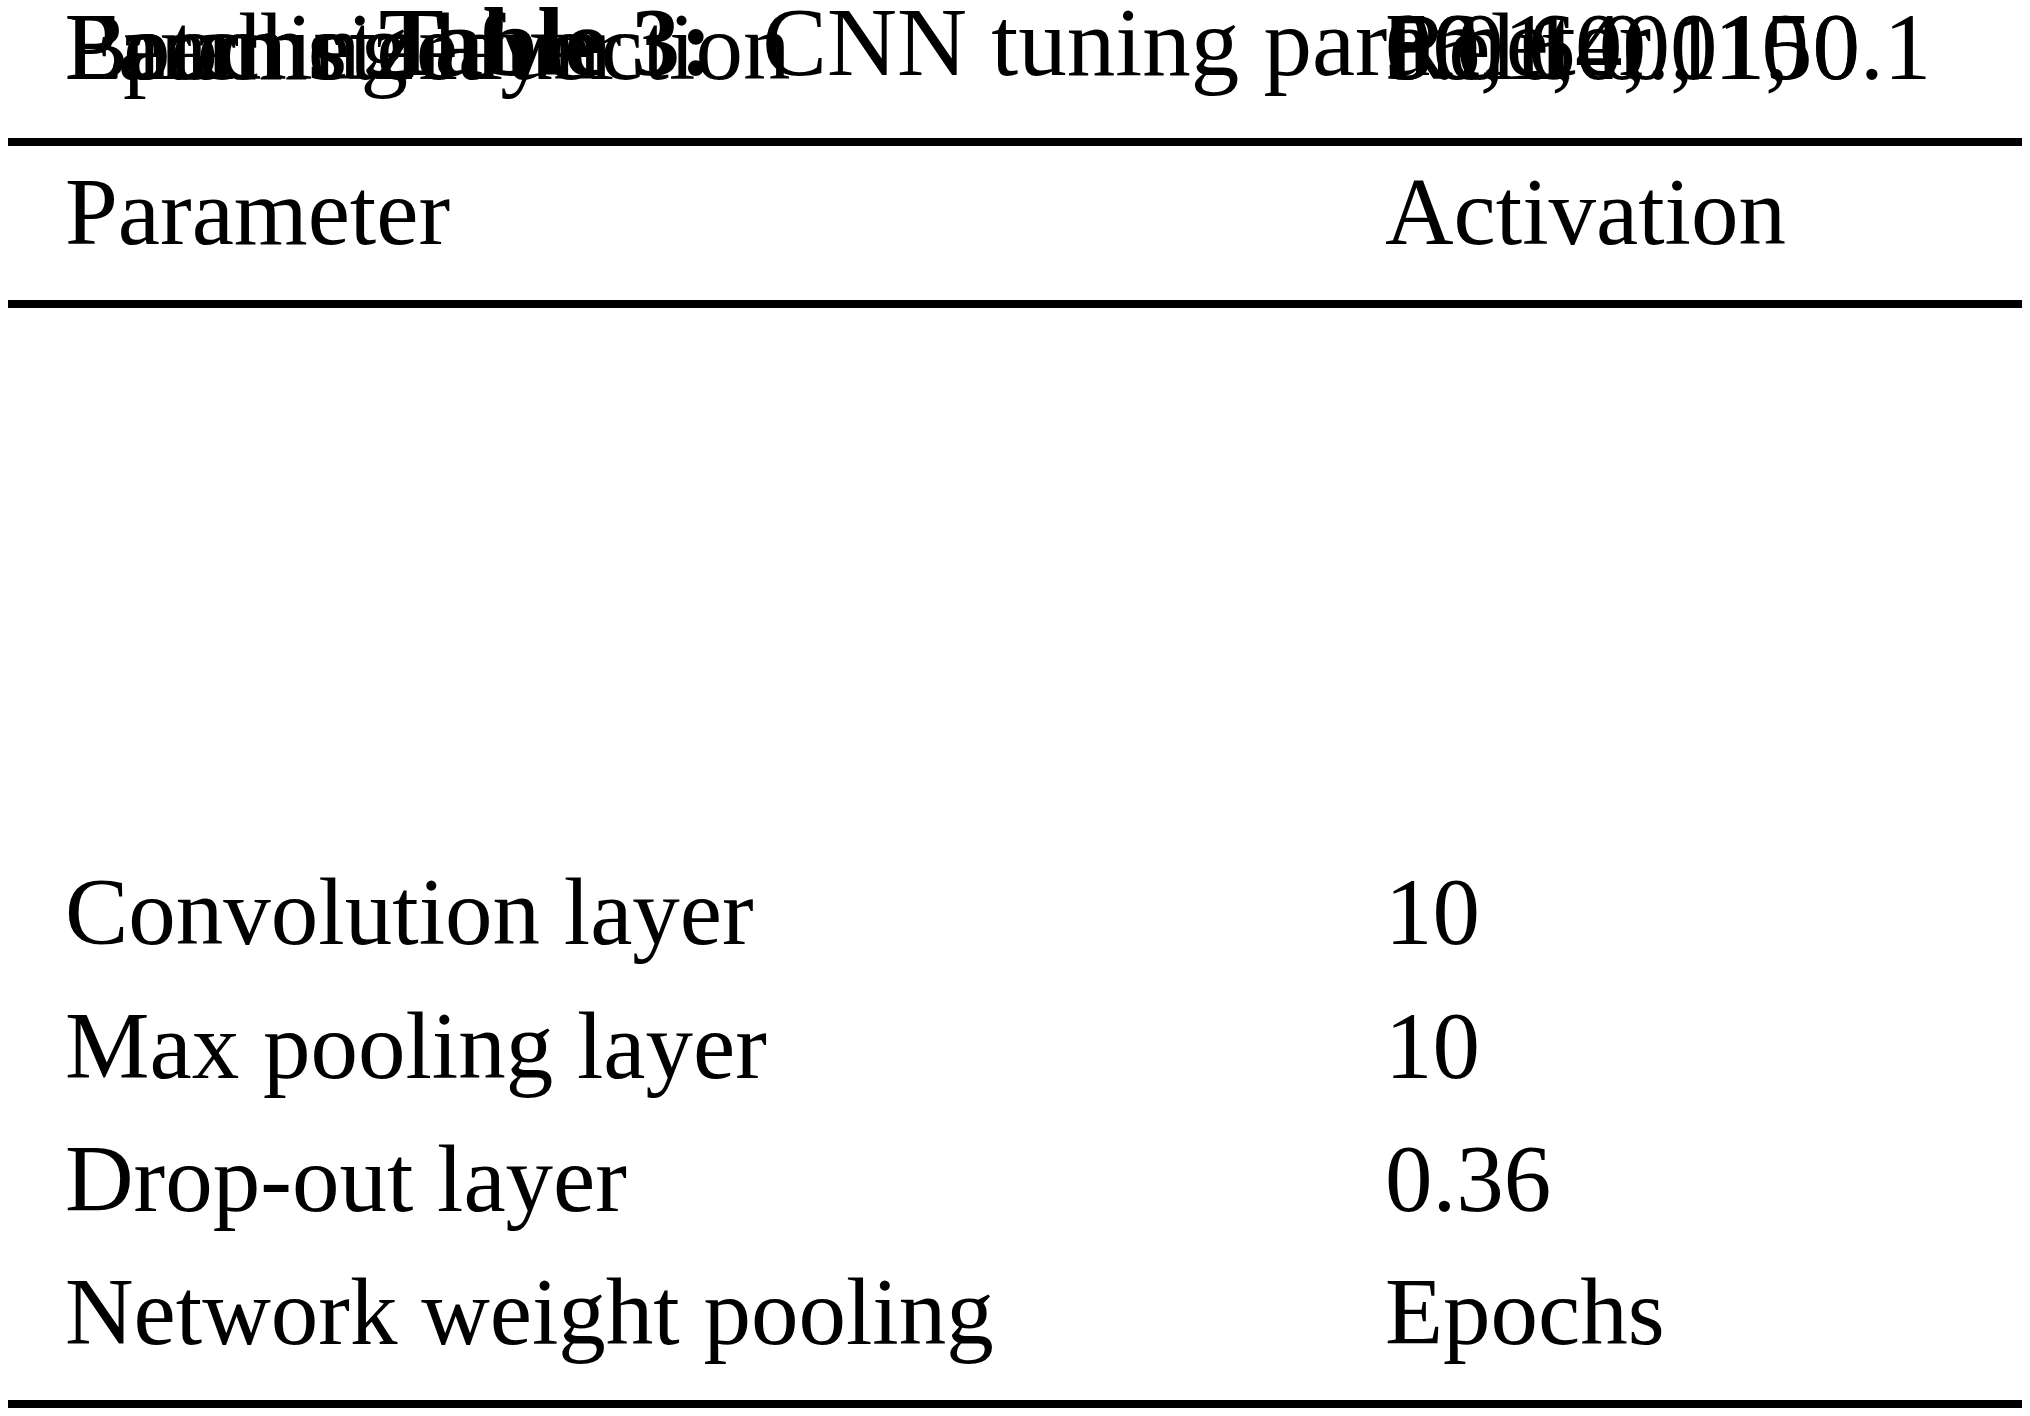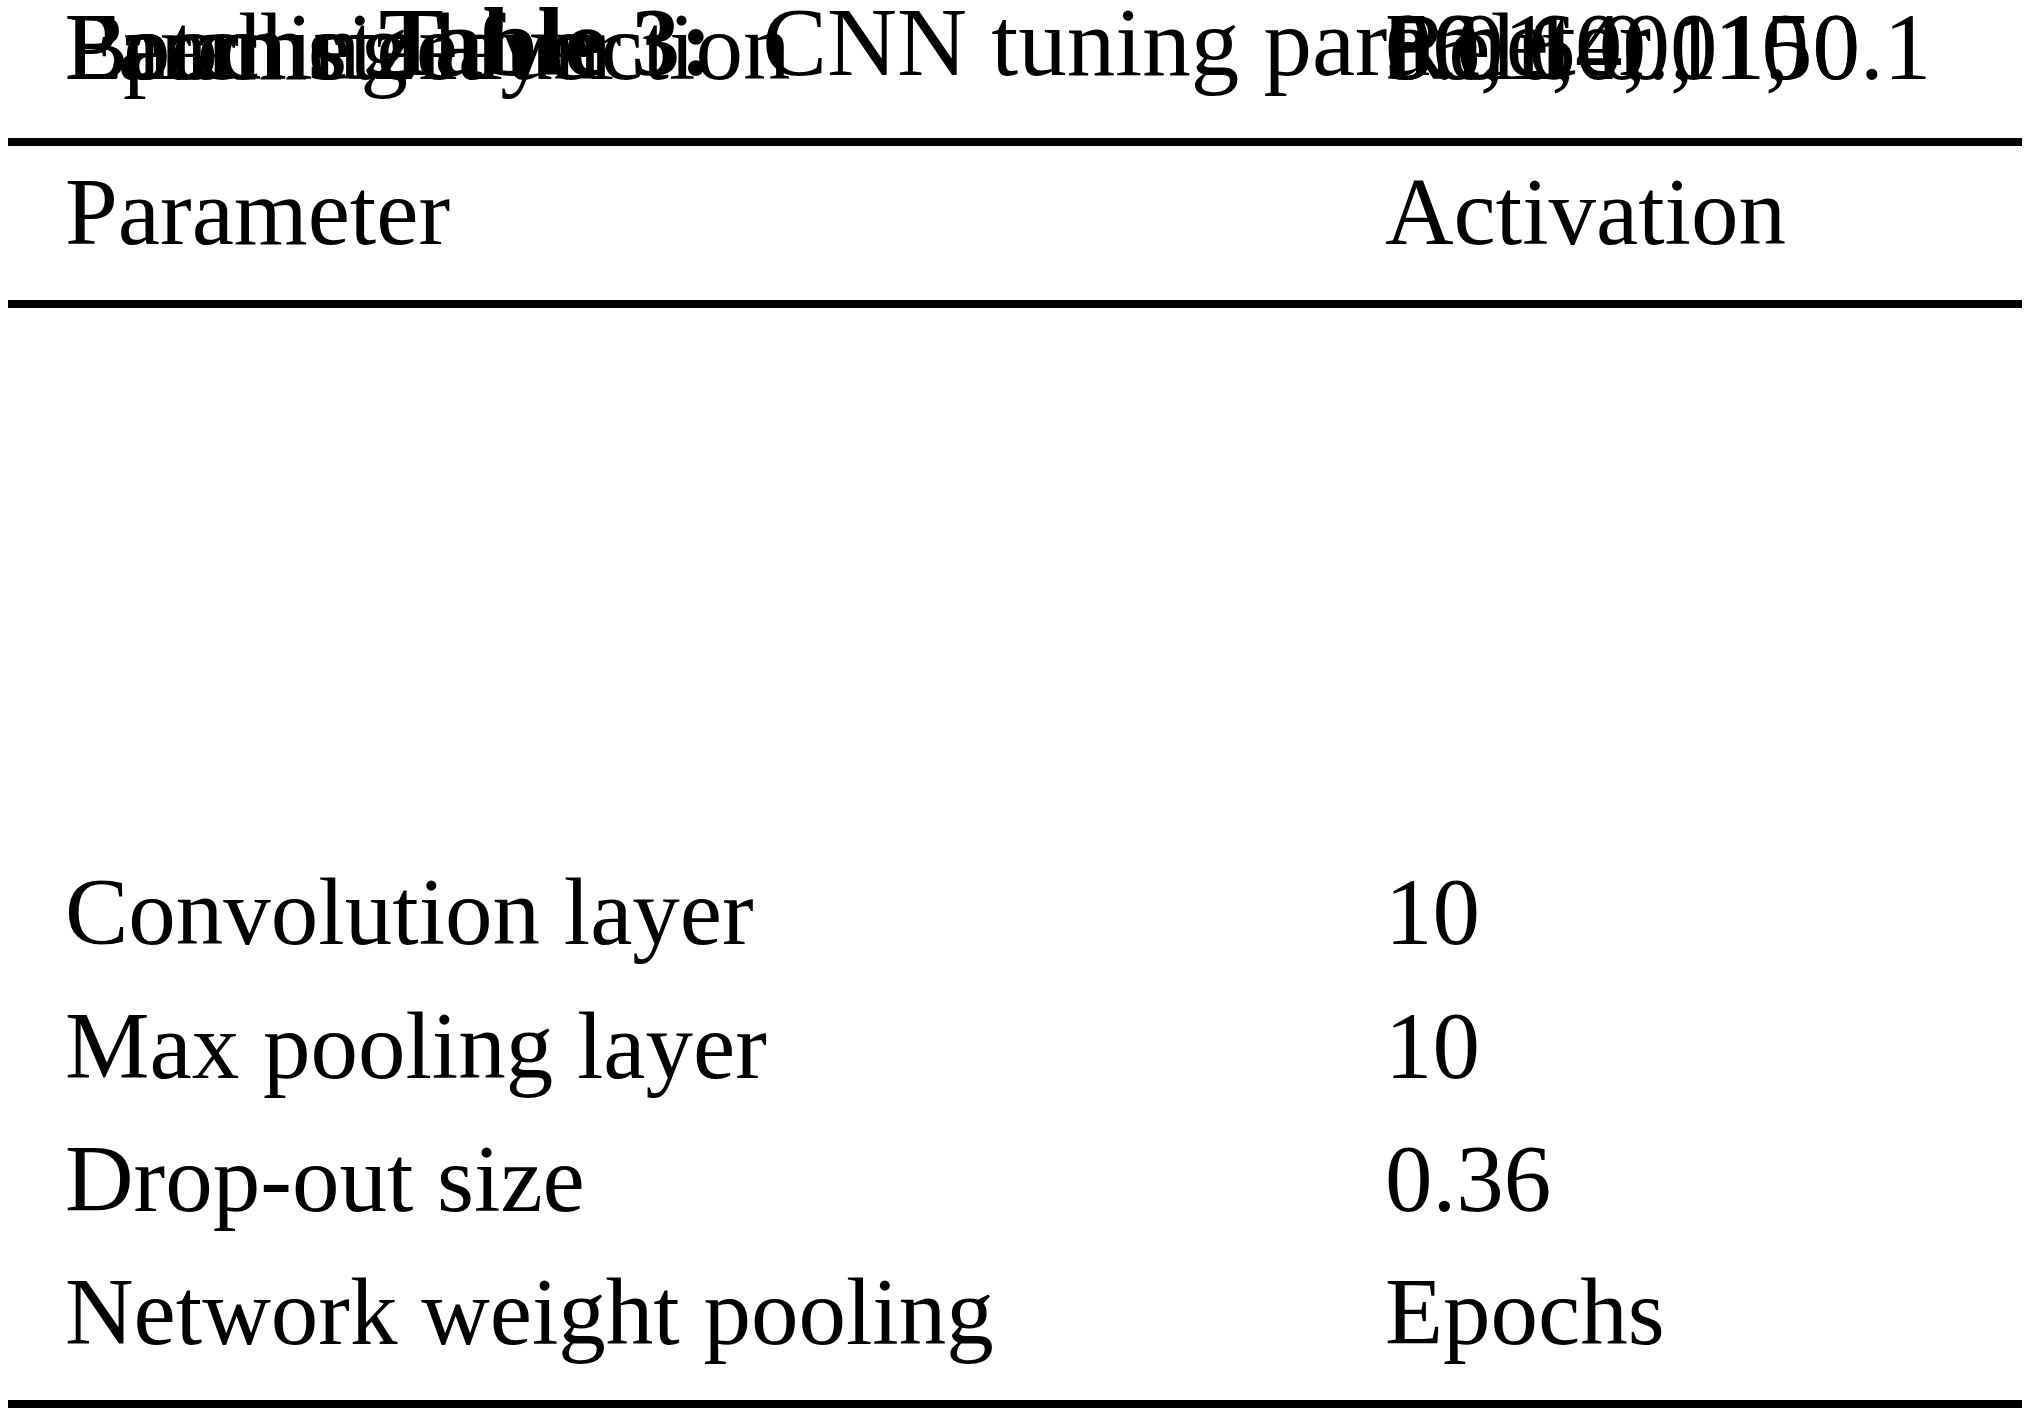--- a/index.html
+++ b/index.html
@@ -90,21 +90,21 @@
 
   <div class="line body-row">
     <span class="col-param">Convolution layer</span>
     <span class="col-desc">10</span>
   </div>
   <div class="line body-row">
     <span class="col-param">Max pooling layer</span>
     <span class="col-desc">10</span>
   </div>
   <div class="line body-row">
-    <span class="col-param">Drop-out size</span>
+    <span class="col-param">Drop-out layer</span>
     <span class="col-desc">0.36</span>
   </div>
   <div class="line body-row">
     <span class="col-param">Network weight pooling</span>
     <span class="col-desc">Epochs</span>
   </div>
   <div class="line body-row">
     <span class="col-param">Parameter function</span>
     <span class="col-desc">Relu</span>
   </div>

